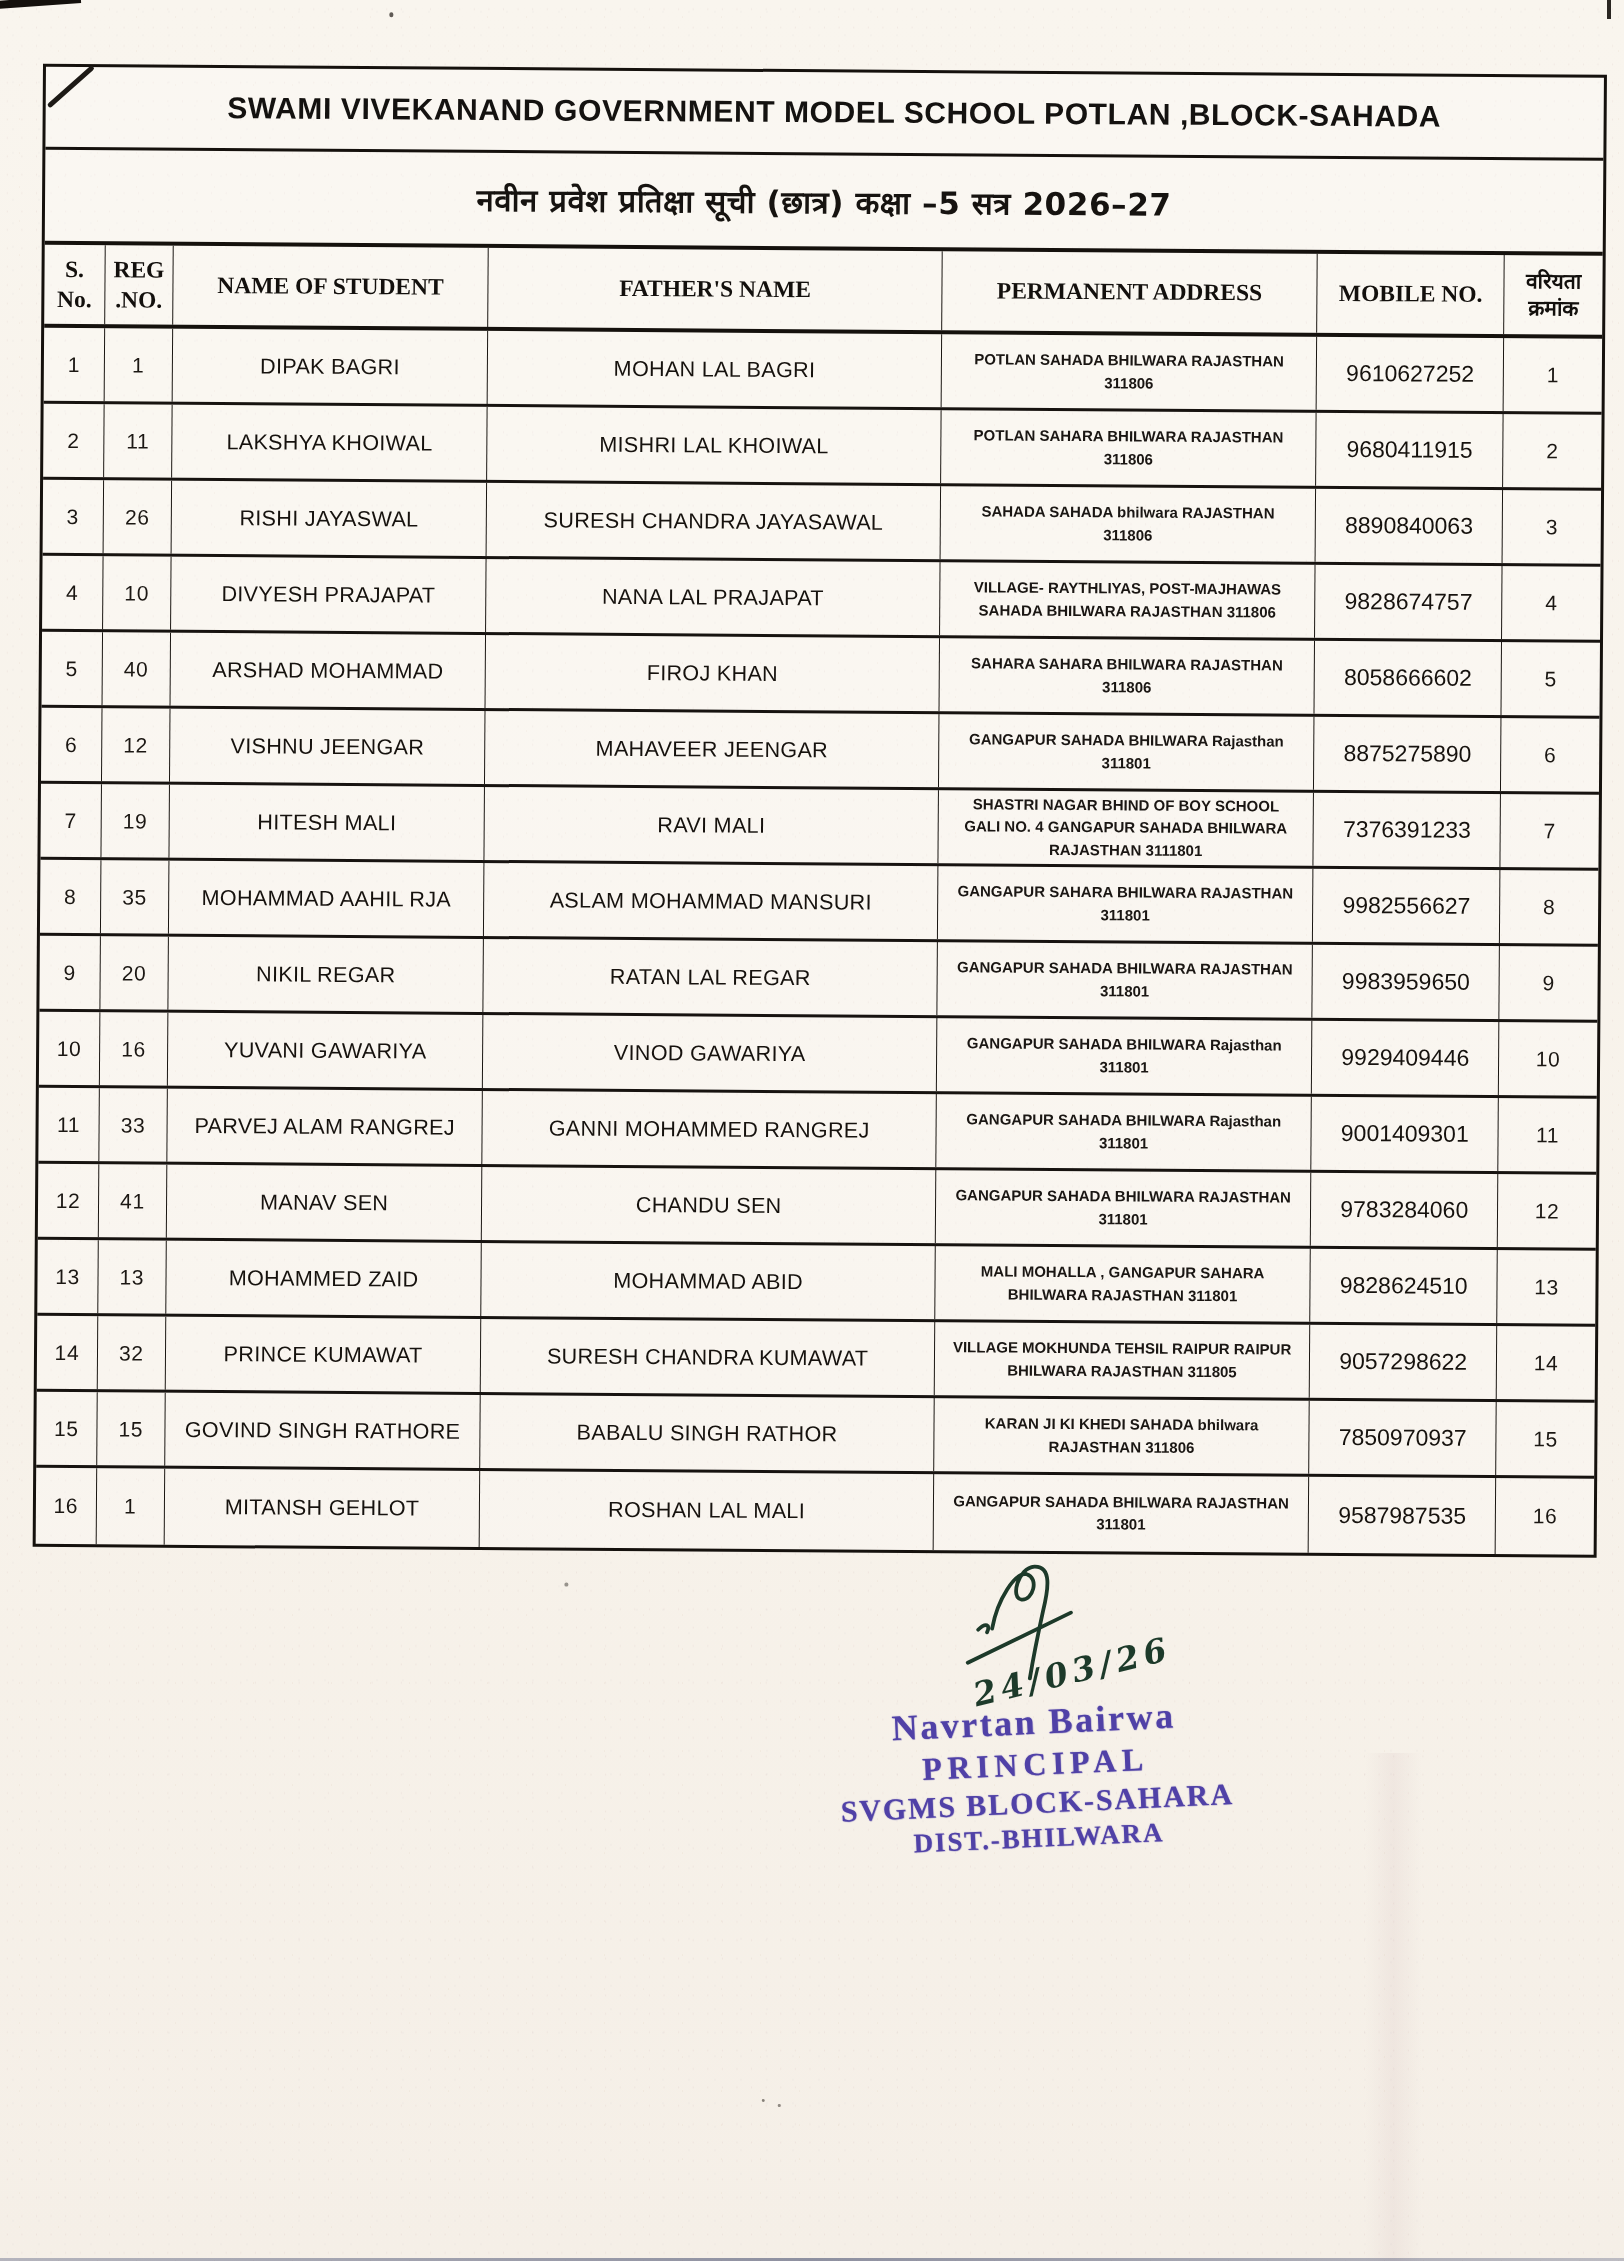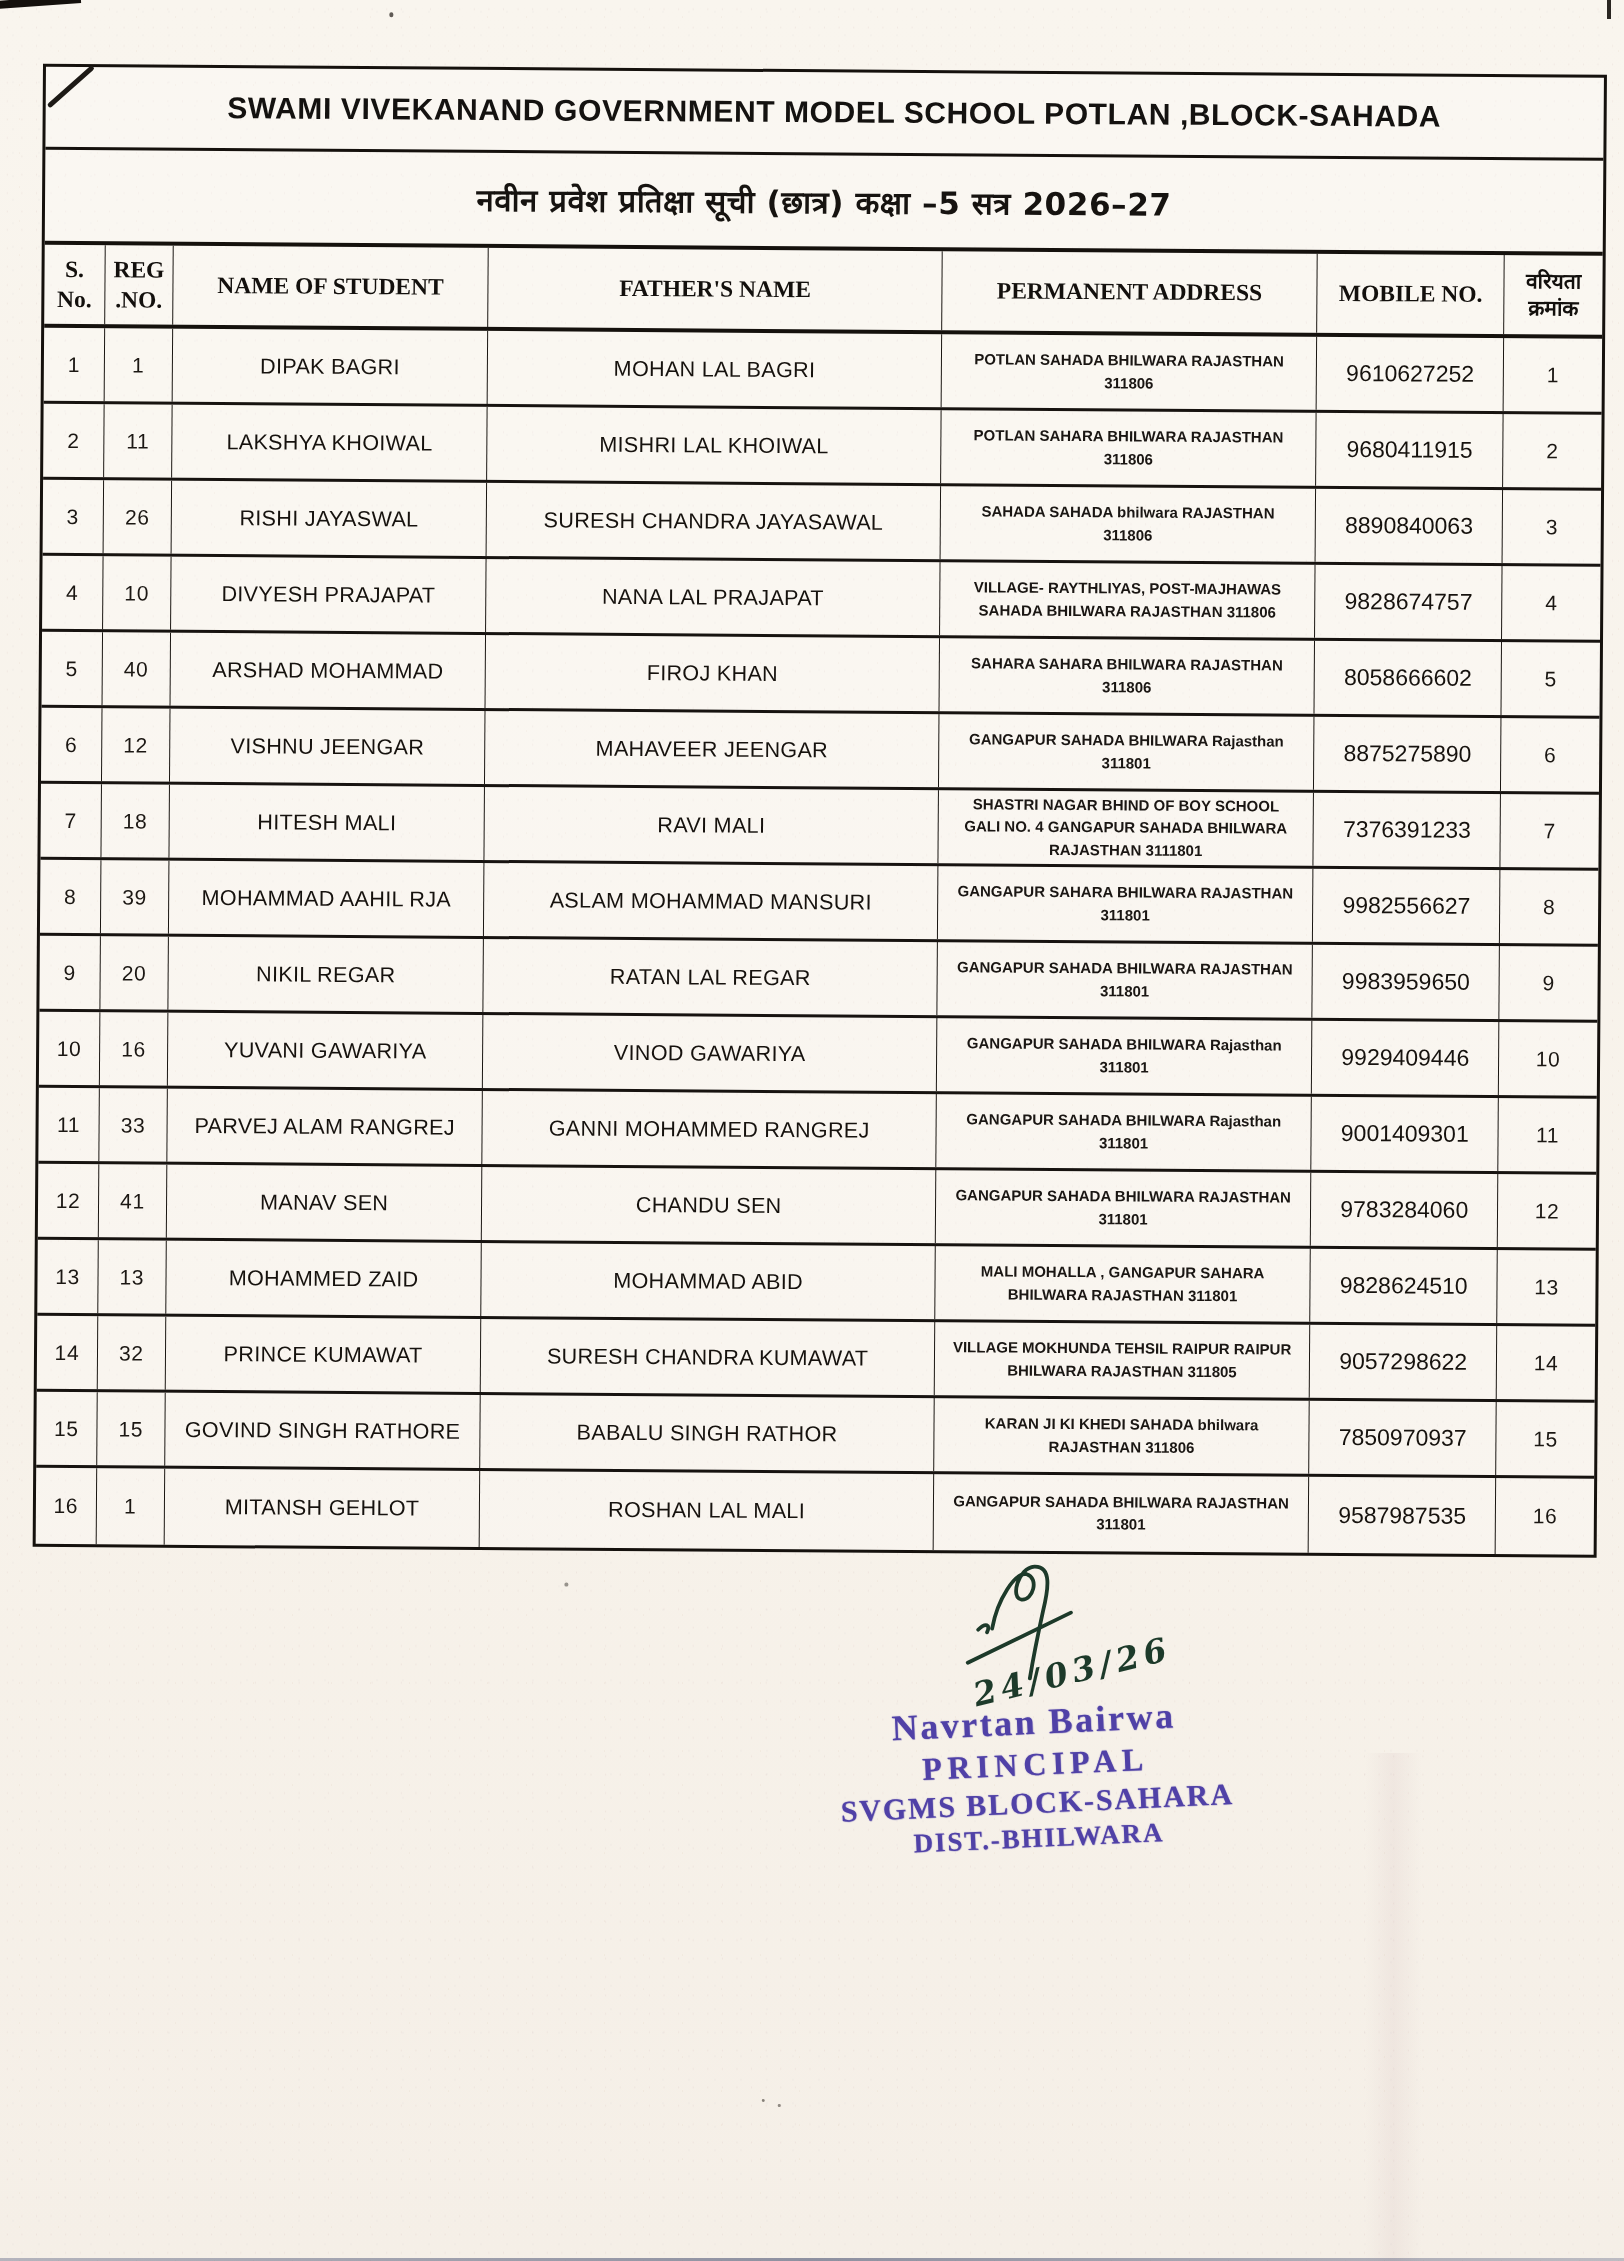--- a/index.html
+++ b/index.html
@@ -192,33 +192,33 @@
           <div class="cell c2 pname">VISHNU JEENGAR</div>
           <div class="cell c3 pname">MAHAVEER JEENGAR</div>
           <div class="cell c4 addr">GANGAPUR SAHADA BHILWARA Rajasthan
 311801</div>
           <div class="cell c5 mob">8875275890</div>
           <div class="cell c6 num">6</div>
         </div>
 
         <div class="trow data-row">
           <div class="cell c0 num">7</div>
-          <div class="cell c1 num">18</div>
+          <div class="cell c1 num">19</div>
           <div class="cell c2 pname">HITESH MALI</div>
           <div class="cell c3 pname">RAVI MALI</div>
           <div class="cell c4 addr">SHASTRI NAGAR BHIND OF BOY SCHOOL
 GALI NO. 4 GANGAPUR SAHADA BHILWARA
 RAJASTHAN 3111801</div>
           <div class="cell c5 mob">7376391233</div>
           <div class="cell c6 num">7</div>
         </div>
 
         <div class="trow data-row">
           <div class="cell c0 num">8</div>
-          <div class="cell c1 num">39</div>
+          <div class="cell c1 num">35</div>
           <div class="cell c2 pname">MOHAMMAD AAHIL RJA</div>
           <div class="cell c3 pname">ASLAM MOHAMMAD MANSURI</div>
           <div class="cell c4 addr">GANGAPUR SAHARA BHILWARA RAJASTHAN
 311801</div>
           <div class="cell c5 mob">9982556627</div>
           <div class="cell c6 num">8</div>
         </div>
 
         <div class="trow data-row">
           <div class="cell c0 num">9</div>

